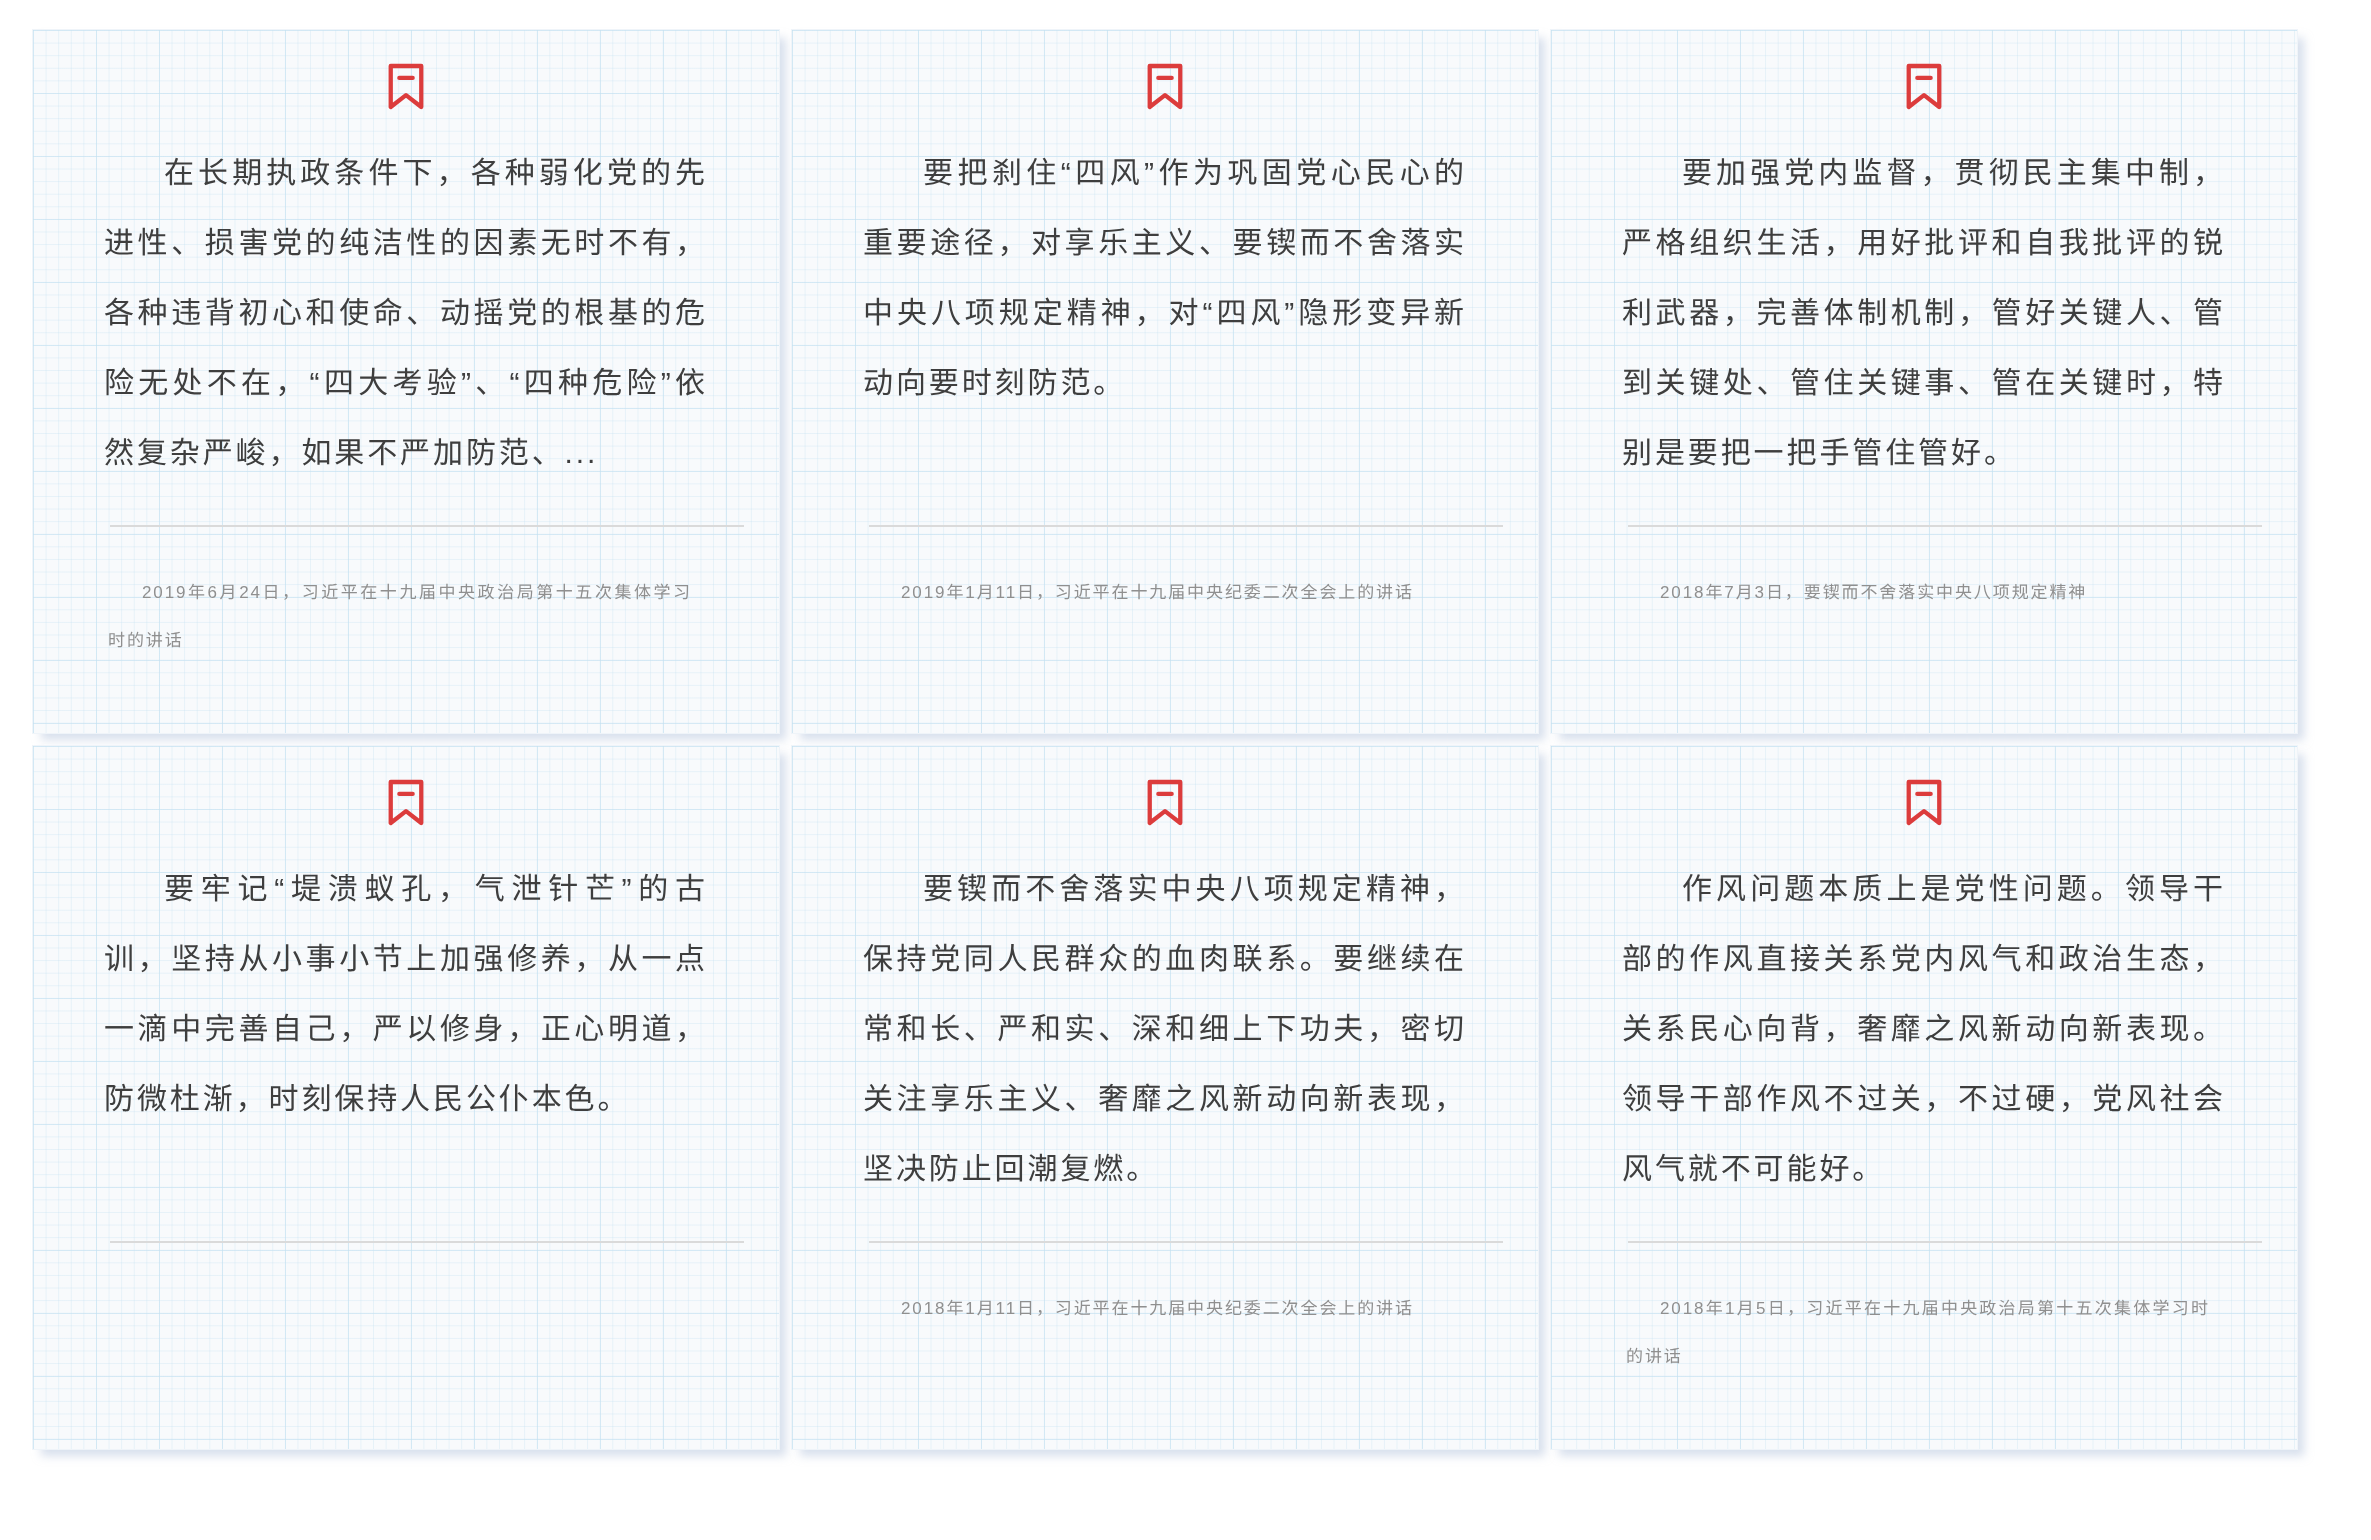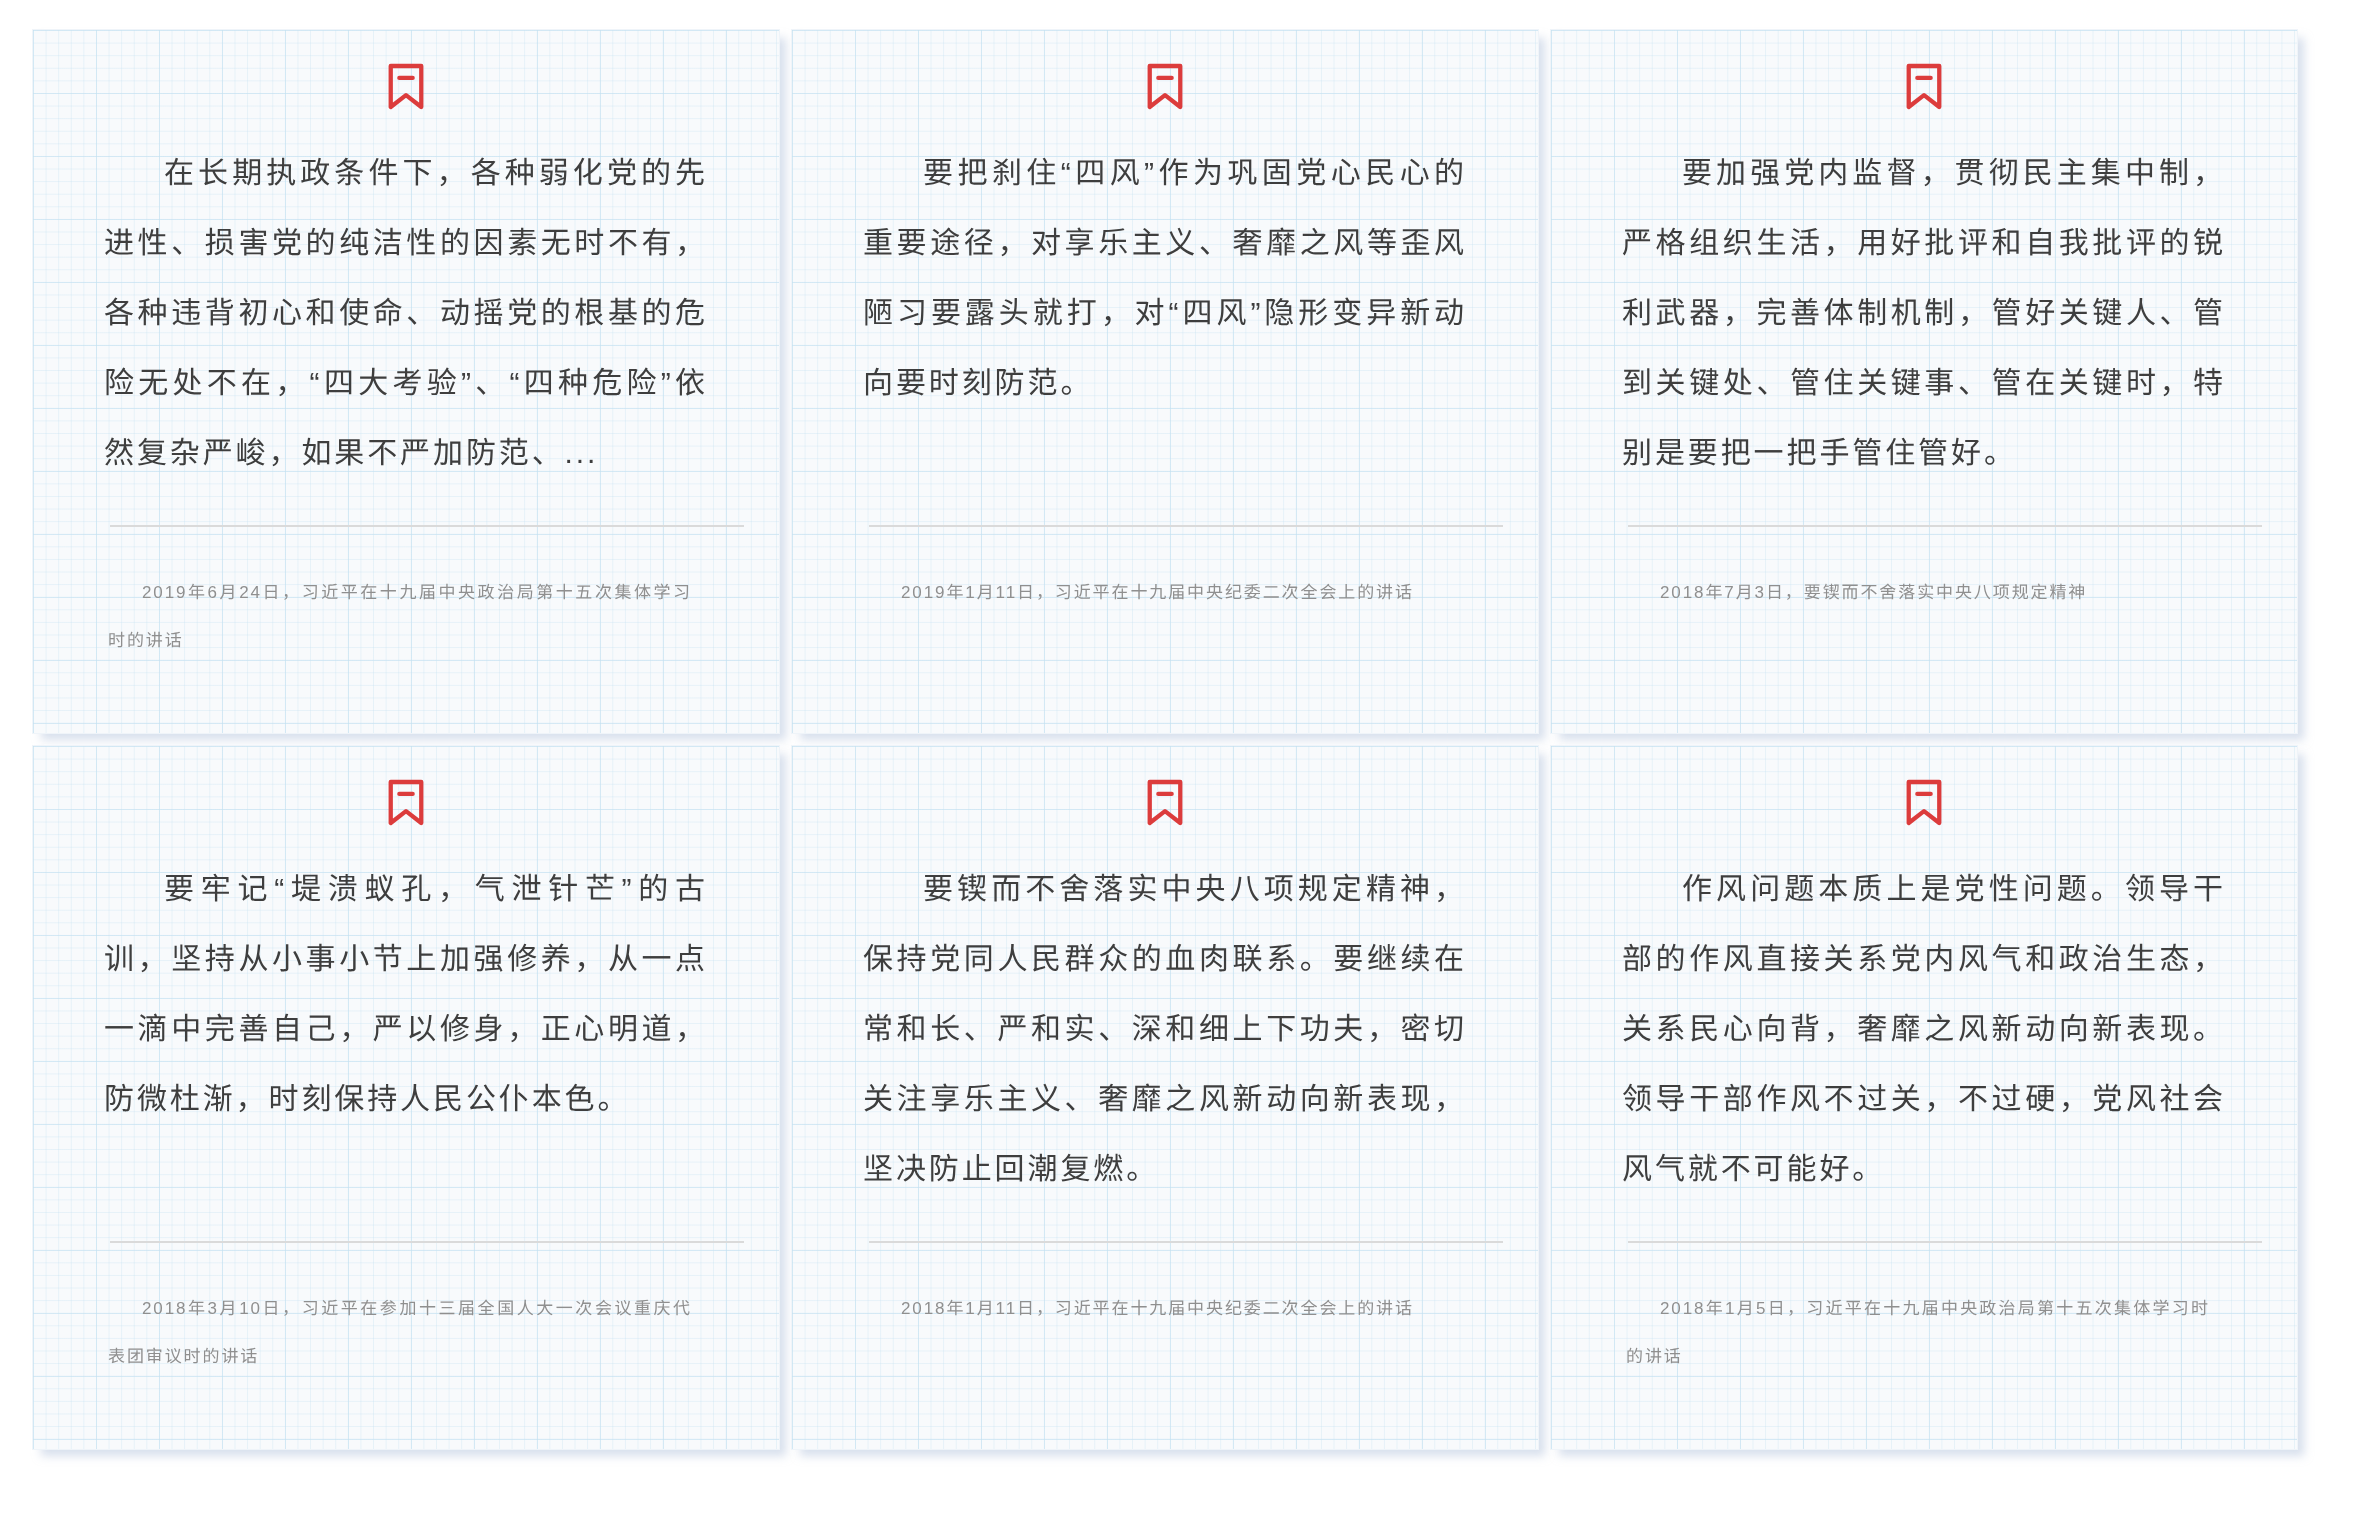--- a/index.html
+++ b/index.html
@@ -99,21 +99,21 @@
     <p class="citation">2019年6月24日，习近平在十九届中央政治局第十五次集体学习时的讲话</p>
   </div>
 
   <div class="card">
     <div class="icon-wrap">
       <svg width="42" height="50" viewBox="0 0 44 52" fill="none">
         <path d="M6 4 H38 V47 L22 34.5 L6 47 Z" stroke="#dc3c3c" stroke-width="4.5" stroke-linejoin="round"></path>
         <line x1="15" y1="16.5" x2="29" y2="16.5" stroke="#dc3c3c" stroke-width="4.5" stroke-linecap="round"></line>
       </svg>
     </div>
-    <p class="quote">要把刹住“四风”作为巩固党心民心的重要途径，对享乐主义、奢靡之风等歪风陋习要露头就打，对“四风”隐形变异新动向要时刻防范。</p>
+    <p class="quote">要把刹住“四风”作为巩固党心民心的重要途径，对享乐主义、要锲而不舍落实中央八项规定精神，对“四风”隐形变异新动向要时刻防范。</p>
     <div class="divider"></div>
     <p class="citation">2019年1月11日，习近平在十九届中央纪委二次全会上的讲话</p>
   </div>
 
   <div class="card">
     <div class="icon-wrap">
       <svg width="42" height="50" viewBox="0 0 44 52" fill="none">
         <path d="M6 4 H38 V47 L22 34.5 L6 47 Z" stroke="#dc3c3c" stroke-width="4.5" stroke-linejoin="round"></path>
         <line x1="15" y1="16.5" x2="29" y2="16.5" stroke="#dc3c3c" stroke-width="4.5" stroke-linecap="round"></line>
       </svg>
@@ -125,21 +125,20 @@
 
   <div class="card">
     <div class="icon-wrap">
       <svg width="42" height="50" viewBox="0 0 44 52" fill="none">
         <path d="M6 4 H38 V47 L22 34.5 L6 47 Z" stroke="#dc3c3c" stroke-width="4.5" stroke-linejoin="round"></path>
         <line x1="15" y1="16.5" x2="29" y2="16.5" stroke="#dc3c3c" stroke-width="4.5" stroke-linecap="round"></line>
       </svg>
     </div>
     <p class="quote">要牢记“堤溃蚁孔，气泄针芒”的古训，坚持从小事小节上加强修养，从一点一滴中完善自己，严以修身，正心明道，防微杜渐，时刻保持人民公仆本色。</p>
     <div class="divider"></div>
-    <p class="citation">2018年3月10日，习近平在参加十三届全国人大一次会议重庆代表团审议时的讲话</p>
   </div>
 
   <div class="card">
     <div class="icon-wrap">
       <svg width="42" height="50" viewBox="0 0 44 52" fill="none">
         <path d="M6 4 H38 V47 L22 34.5 L6 47 Z" stroke="#dc3c3c" stroke-width="4.5" stroke-linejoin="round"></path>
         <line x1="15" y1="16.5" x2="29" y2="16.5" stroke="#dc3c3c" stroke-width="4.5" stroke-linecap="round"></line>
       </svg>
     </div>
     <p class="quote">要锲而不舍落实中央八项规定精神，保持党同人民群众的血肉联系。要继续在常和长、严和实、深和细上下功夫，密切关注享乐主义、奢靡之风新动向新表现，坚决防止回潮复燃。</p>

